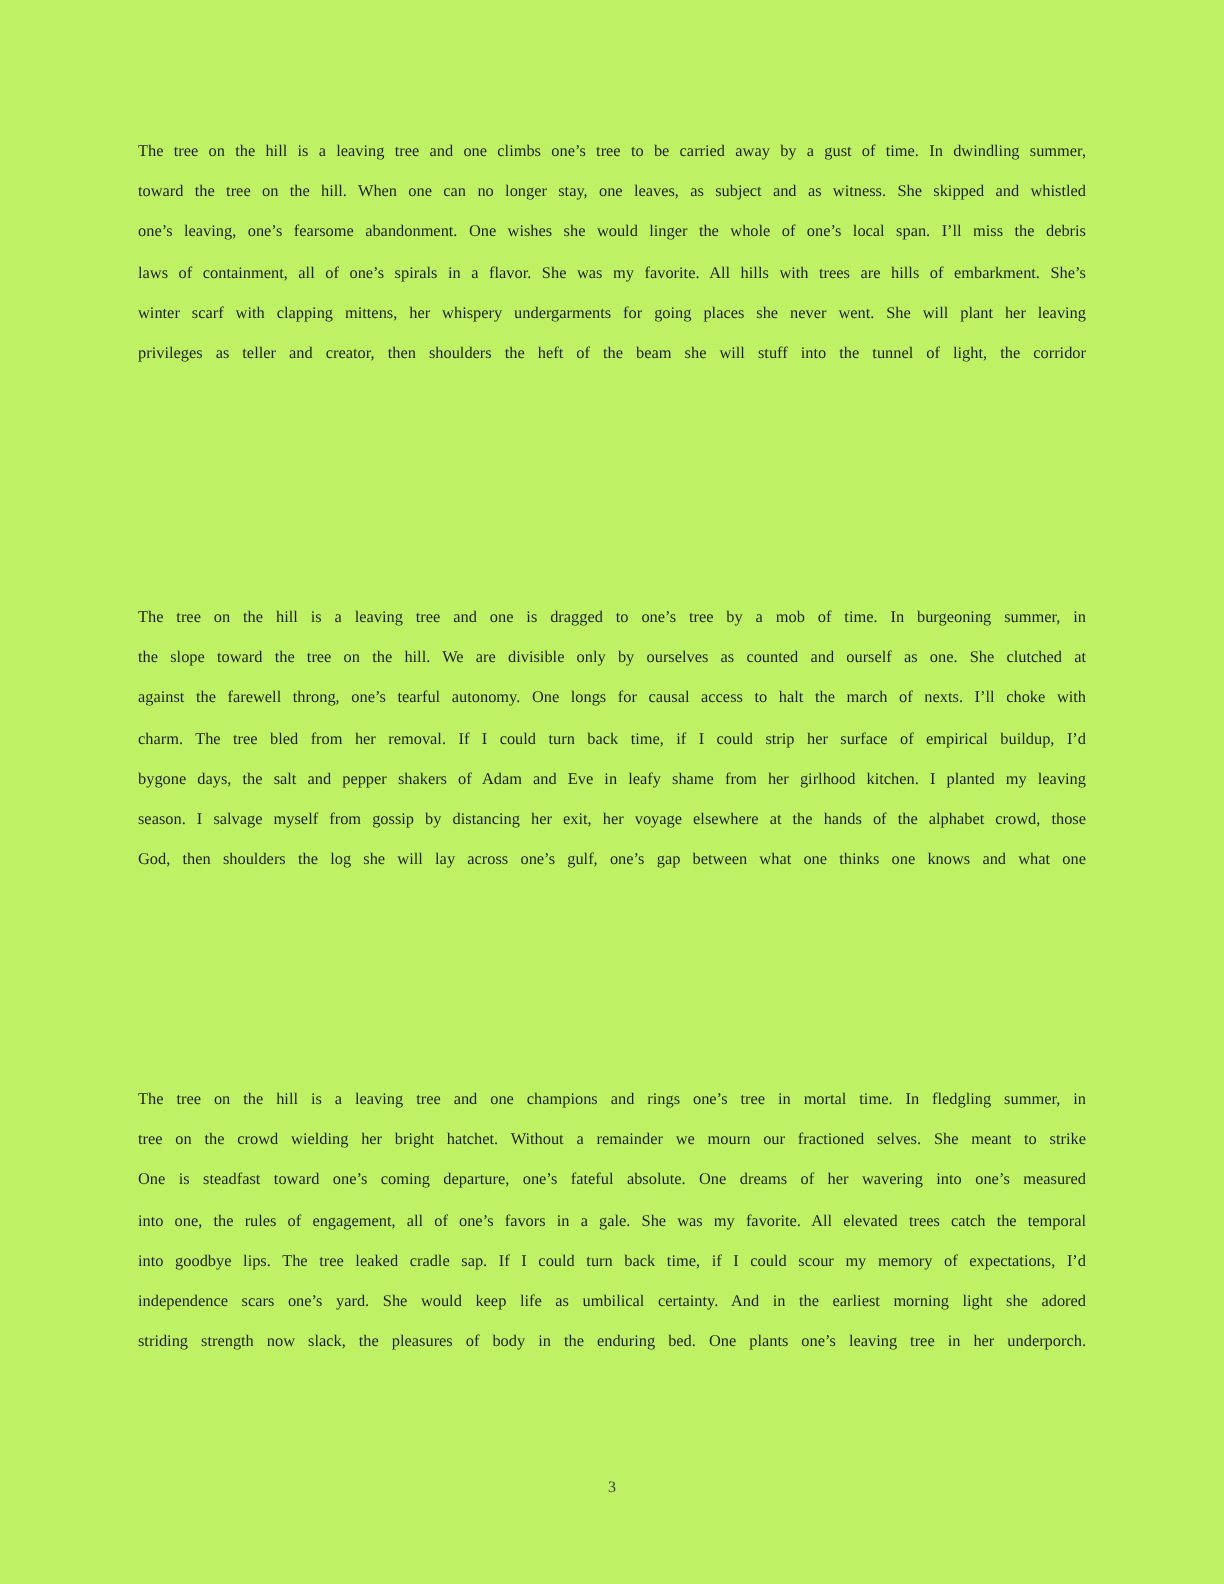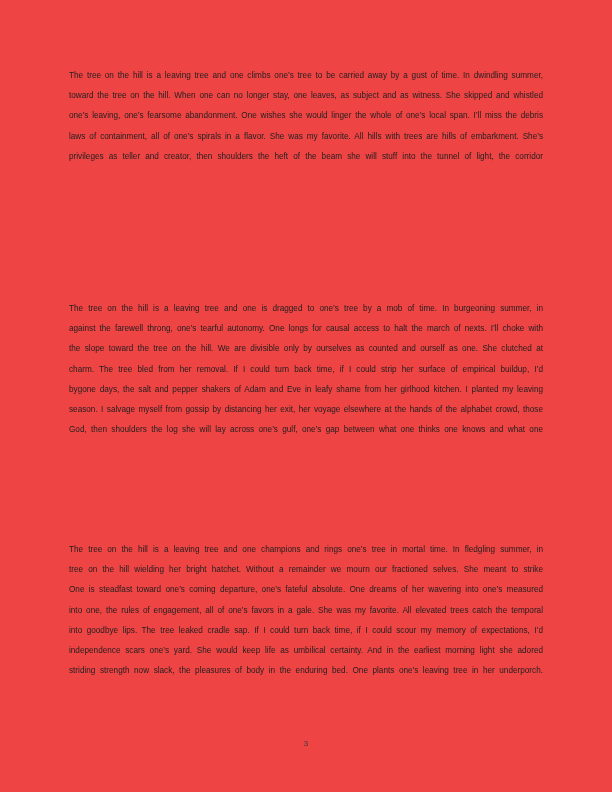--- a/index.html
+++ b/index.html
@@ -4,23 +4,23 @@
 <style>
   html, body {
     margin: 0;
     padding: 0;
     background: #ffffff;
   }
   .page {
     position: relative;
     width: 612px;
     height: 792px;
-    background: #ef4444;
+    background: #bef264;
     overflow: hidden;
-    font-family: Liberation Sans, sans-serif;
+    font-family: Liberation Serif, serif;
     color: #1f1f1f;
   }
   .para {
     position: absolute;
     left: 69px;
     width: 474px;
     font-size: 8.2px;
     line-height: 20.2px;
     color: #1f1f1f;
   }
@@ -47,36 +47,37 @@
 </head>
 <body>
 
 <div class="page">
 
   <div class="para" id="para-1">
     <div class="line">The tree on the hill is a leaving tree and one climbs one’s tree to be carried away by a gust of time. In dwindling summer,</div>
     <div class="line">toward the tree on the hill. When one can no longer stay, one leaves, as subject and as witness. She skipped and whistled</div>
     <div class="line">one’s leaving, one’s fearsome abandonment. One wishes she would linger the whole of one’s local span. I’ll miss the debris</div>
     <div class="line">laws of containment, all of one’s spirals in a flavor. She was my favorite. All hills with trees are hills of embarkment. She’s</div>
+    <div class="line">winter scarf with clapping mittens, her whispery undergarments for going places she never went. She will plant her leaving</div>
     <div class="line">privileges as teller and creator, then shoulders the heft of the beam she will stuff into the tunnel of light, the corridor</div>
   </div>
 
   <div class="para" id="para-2">
     <div class="line">The tree on the hill is a leaving tree and one is dragged to one’s tree by a mob of time. In burgeoning summer, in</div>
+    <div class="line">the slope toward the tree on the hill. We are divisible only by ourselves as counted and ourself as one. She clutched at</div>
     <div class="line">against the farewell throng, one’s tearful autonomy. One longs for causal access to halt the march of nexts. I’ll choke with</div>
-    <div class="line">the slope toward the tree on the hill. We are divisible only by ourselves as counted and ourself as one. She clutched at</div>
     <div class="line">charm. The tree bled from her removal. If I could turn back time, if I could strip her surface of empirical buildup, I’d</div>
     <div class="line">bygone days, the salt and pepper shakers of Adam and Eve in leafy shame from her girlhood kitchen. I planted my leaving</div>
     <div class="line">season. I salvage myself from gossip by distancing her exit, her voyage elsewhere at the hands of the alphabet crowd, those</div>
     <div class="line">God, then shoulders the log she will lay across one’s gulf, one’s gap between what one thinks one knows and what one</div>
   </div>
 
   <div class="para" id="para-3">
     <div class="line">The tree on the hill is a leaving tree and one champions and rings one’s tree in mortal time. In fledgling summer, in</div>
-    <div class="line">tree on the hill wielding her bright hatchet. Without a remainder we mourn our fractioned selves. She meant to strike</div>
+    <div class="line">tree on the crowd wielding her bright hatchet. Without a remainder we mourn our fractioned selves. She meant to strike</div>
     <div class="line">One is steadfast toward one’s coming departure, one’s fateful absolute. One dreams of her wavering into one’s measured</div>
     <div class="line">into one, the rules of engagement, all of one’s favors in a gale. She was my favorite. All elevated trees catch the temporal</div>
     <div class="line">into goodbye lips. The tree leaked cradle sap. If I could turn back time, if I could scour my memory of expectations, I’d</div>
     <div class="line">independence scars one’s yard. She would keep life as umbilical certainty. And in the earliest morning light she adored</div>
     <div class="line">striding strength now slack, the pleasures of body in the enduring bed. One plants one’s leaving tree in her underporch.</div>
   </div>
 
   <div class="pagenum">3</div>
 
 </div>

